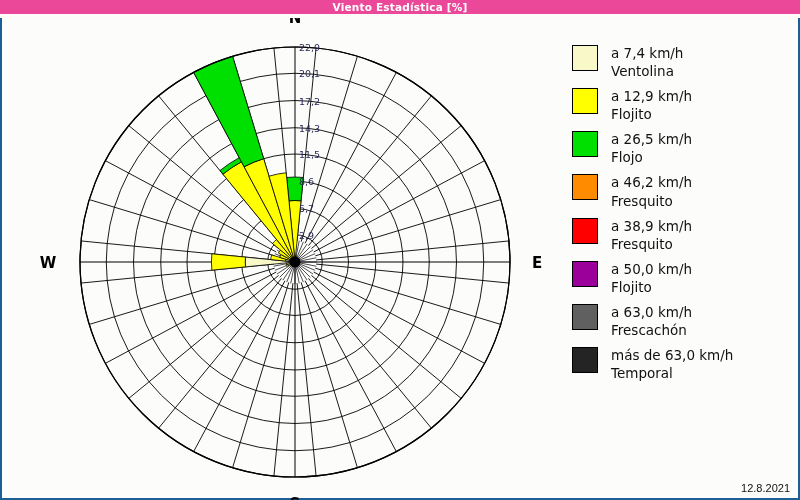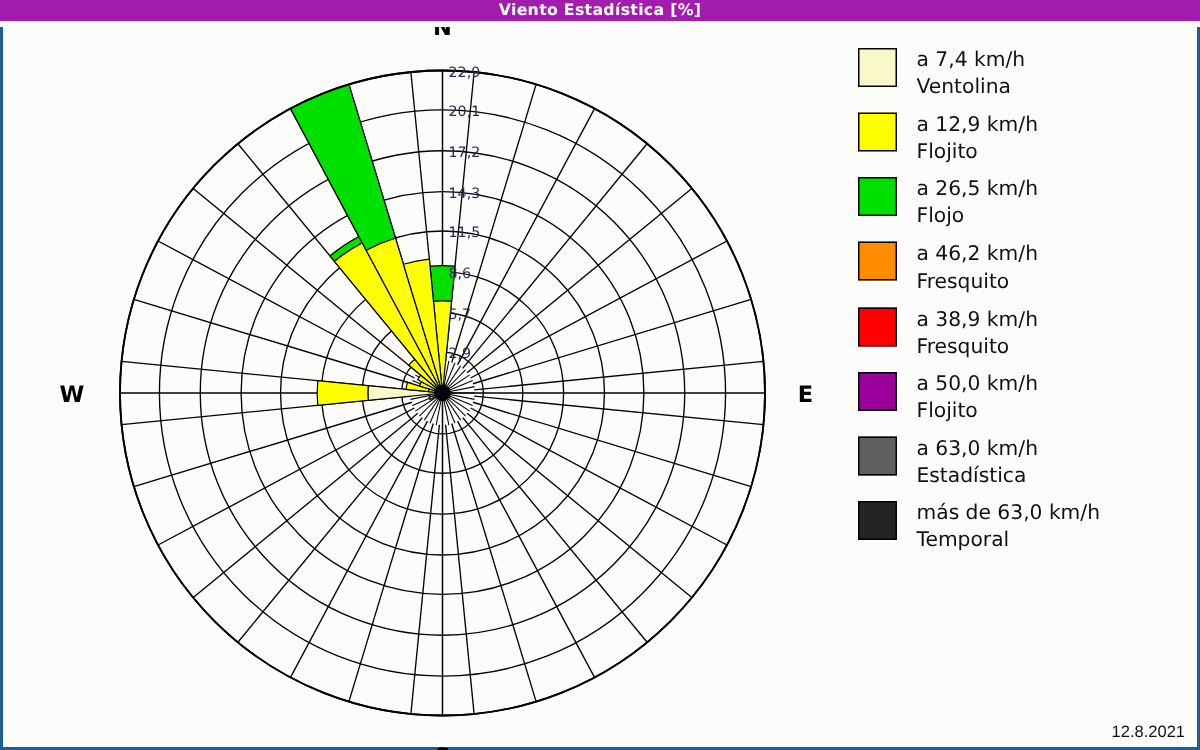--- a/index.html
+++ b/index.html
@@ -8,21 +8,21 @@
     background:#fcfdfa;
     font-family:"DejaVu Sans","Liberation Sans",sans-serif;
     overflow:hidden;
     position:relative;
   }
   #root{position:relative;width:800px;height:500px;box-sizing:border-box;}
 
   
   #titlebar{
     position:absolute;left:0;top:0;width:800px;height:14px;
-    background:#a21caf;
+    background:#ec4899;
     display:flex;align-items:center;justify-content:center;
   }
   #titlebar .ttl{
     color:#ffffff;font-size:10.5px;font-weight:bold;letter-spacing:.2px;
     font-family:"DejaVu Sans","Liberation Sans",sans-serif;
   }
 
   
   #frame{
     position:absolute;left:0;top:18px;width:800px;height:482px;
@@ -32,21 +32,21 @@
     box-sizing:border-box;
     background:#fcfdfa;
   }
 
   
   #plotwrap{position:absolute;left:0;top:18px;width:565px;height:482px;}
   svg.rose{display:block;}
 
   
   #legend{
-    position:absolute;left:572px;top:31px;width:225px;
+    position:absolute;left:572px;top:44px;width:225px;
   }
   .legrow{
     display:flex;align-items:flex-start;margin-bottom:7px;
   }
   .swatch{
     width:26px;height:26px;flex:0 0 26px;
     border:1.5px solid #000;box-sizing:border-box;margin-right:13px;margin-top:1px;
   }
   .legtxt{
     font-size:13.5px;color:#111;line-height:1.34;
@@ -252,21 +252,21 @@
       <div class="legrow">
         <div class="swatch" style="background: rgb(255, 0, 0);"></div>
         <div class="legtxt"><span>a 38,9 km/h</span><span class="l2">Fresquito</span></div>
       </div>
       <div class="legrow">
         <div class="swatch" style="background: rgb(155, 0, 155);"></div>
         <div class="legtxt"><span>a 50,0 km/h</span><span class="l2">Flojito</span></div>
       </div>
       <div class="legrow">
         <div class="swatch" style="background: rgb(96, 96, 96);"></div>
-        <div class="legtxt"><span>a 63,0 km/h</span><span class="l2">Estadística</span></div>
+        <div class="legtxt"><span>a 63,0 km/h</span><span class="l2">Frescachón</span></div>
       </div>
       <div class="legrow">
         <div class="swatch" style="background: rgb(36, 36, 36);"></div>
         <div class="legtxt"><span>más de 63,0 km/h</span><span class="l2">Temporal</span></div>
       </div>
     </div>
 
   <div id="datestamp">12.8.2021</div>
 
 </div>

